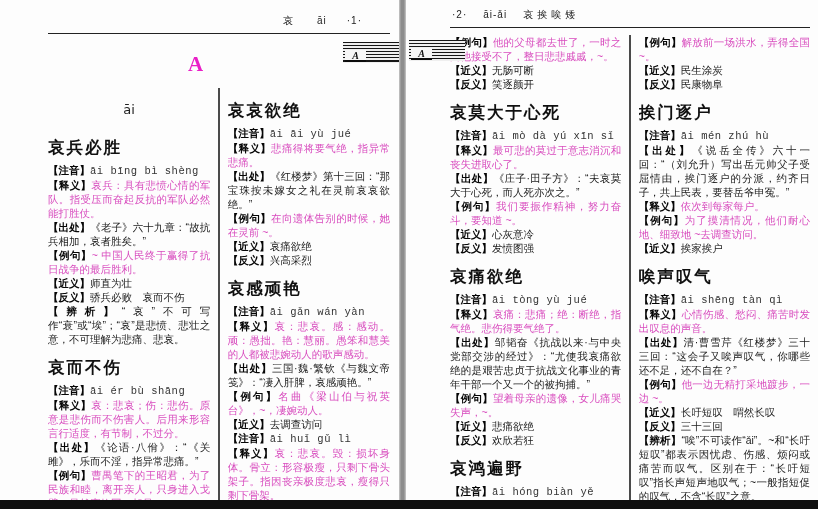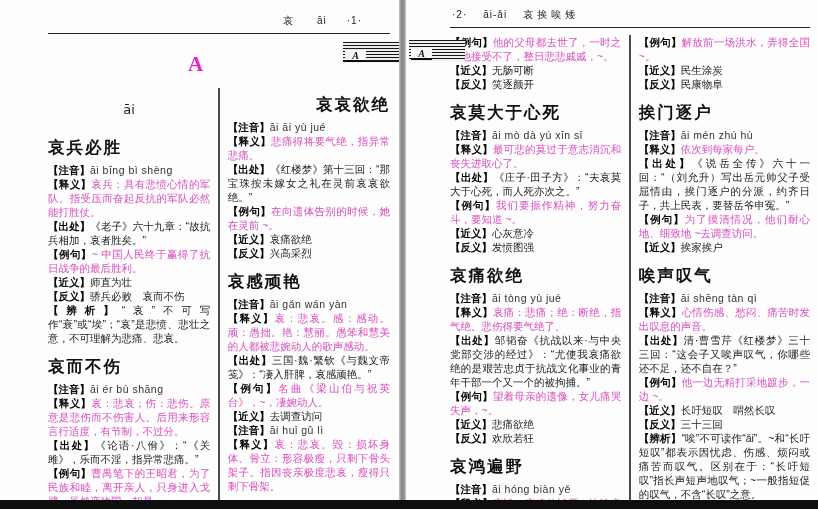--- a/index.html
+++ b/index.html
@@ -50,25 +50,25 @@
   
   .cols{display:flex;align-items:stretch;}
   .page-left .cols{margin-top:54px;}
   .page-right .cols{margin-top:7px;}
   .col{flex:1 1 0;min-width:0;overflow:hidden;}
   .col-divider{width:1.5px;background:#4a4a4a;margin:0 8px;flex:0 0 auto;}
 
   
   .headword{font-size:16.5px;font-weight:bold;letter-spacing:2px;color:#101010;
     margin:11px 0 4px 0;}
-  .entry:first-child .headword{margin-top:6px;text-align:right;}
+  .entry:first-child .headword{margin-top:12px;}
   .line{font-size:10.5px;line-height:14px;text-align:justify;color:var(--text);}
   .line .tag{font-weight:bold;color:#060606;letter-spacing:0;}
   .line .txt.m{color:var(--accent);}
-  .line .txt.py{font-family:Liberation Sans, sans-serif;color:#333;
+  .line .txt.py{font-family:Liberation Mono, monospace;color:#333;
     letter-spacing:0.5px;}
 </style>
 </head>
 <body>
 
 <div class="scan">
 
   <div class="page page-left">
     <div class="running-head">
       <span><span class="hz">哀</span></span>
@@ -179,22 +179,22 @@
       <div class="col-divider"></div>
       <div class="col">
           <div class="entry">
             <p class="line"><span class="tag">【例句】</span><span class="txt m">解放前一场洪水，弄得全国 ~。</span></p>
             <p class="line"><span class="tag">【近义】</span><span class="txt">民生涂炭</span></p>
             <p class="line"><span class="tag">【反义】</span><span class="txt">民康物阜</span></p>
           </div>
           <div class="entry">
             <div class="headword">挨门逐户</div>
             <p class="line"><span class="tag">【注音】</span><span class="txt py">āi mén zhú hù</span></p>
+            <p class="line"><span class="tag">【出处】</span><span class="txt">《说岳全传》六十一回：“（刘允升）写出岳元帅父子受屈情由，挨门逐户的分派，约齐日子，共上民表，要替岳爷申冤。”</span></p>
             <p class="line"><span class="tag">【释义】</span><span class="txt m">依次到每家每户。</span></p>
-            <p class="line"><span class="tag">【出处】</span><span class="txt">《说岳全传》六十一回：“（刘允升）写出岳元帅父子受屈情由，挨门逐户的分派，约齐日子，共上民表，要替岳爷申冤。”</span></p>
             <p class="line"><span class="tag">【例句】</span><span class="txt m">为了摸清情况，他们耐心地、细致地 ~去调查访问。</span></p>
             <p class="line"><span class="tag">【近义】</span><span class="txt">挨家挨户</span></p>
           </div>
           <div class="entry">
             <div class="headword">唉声叹气</div>
             <p class="line"><span class="tag">【注音】</span><span class="txt py">āi shēng tàn qì</span></p>
             <p class="line"><span class="tag">【释义】</span><span class="txt m">心情伤感、愁闷、痛苦时发出叹息的声音。</span></p>
             <p class="line"><span class="tag">【出处】</span><span class="txt">清·曹雪芹《红楼梦》三十三回：“这会子又唉声叹气，你哪些还不足，还不自在？”</span></p>
             <p class="line"><span class="tag">【例句】</span><span class="txt m">他一边无精打采地踱步，一边 ~。</span></p>
             <p class="line"><span class="tag">【近义】</span><span class="txt">长吁短叹　喟然长叹</span></p>

